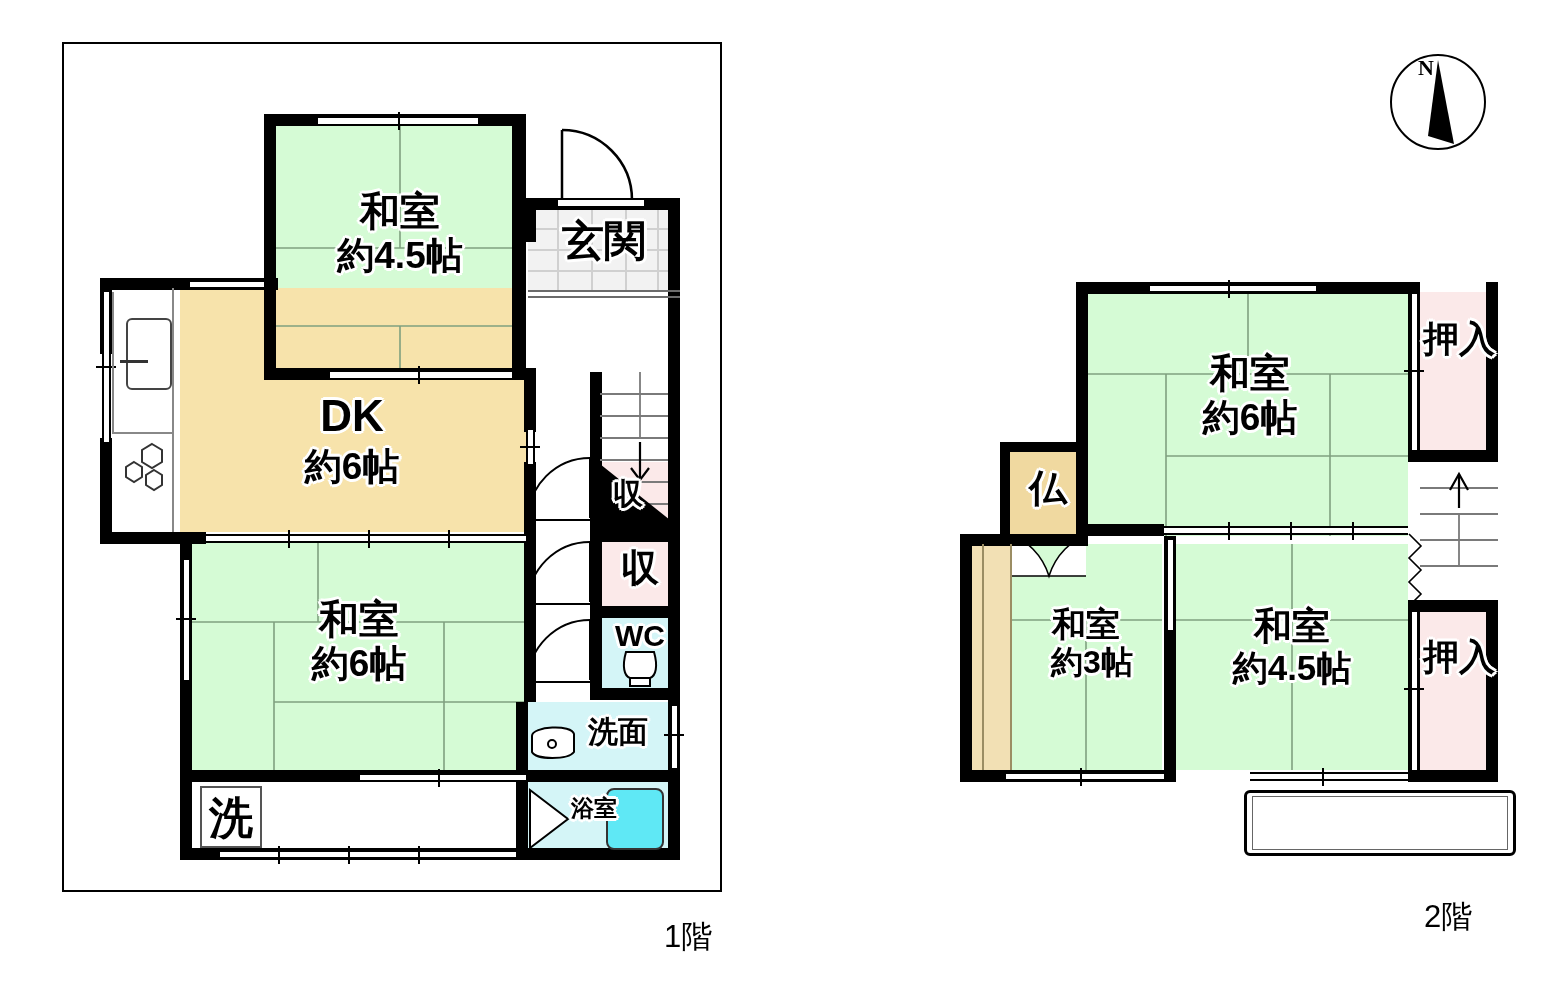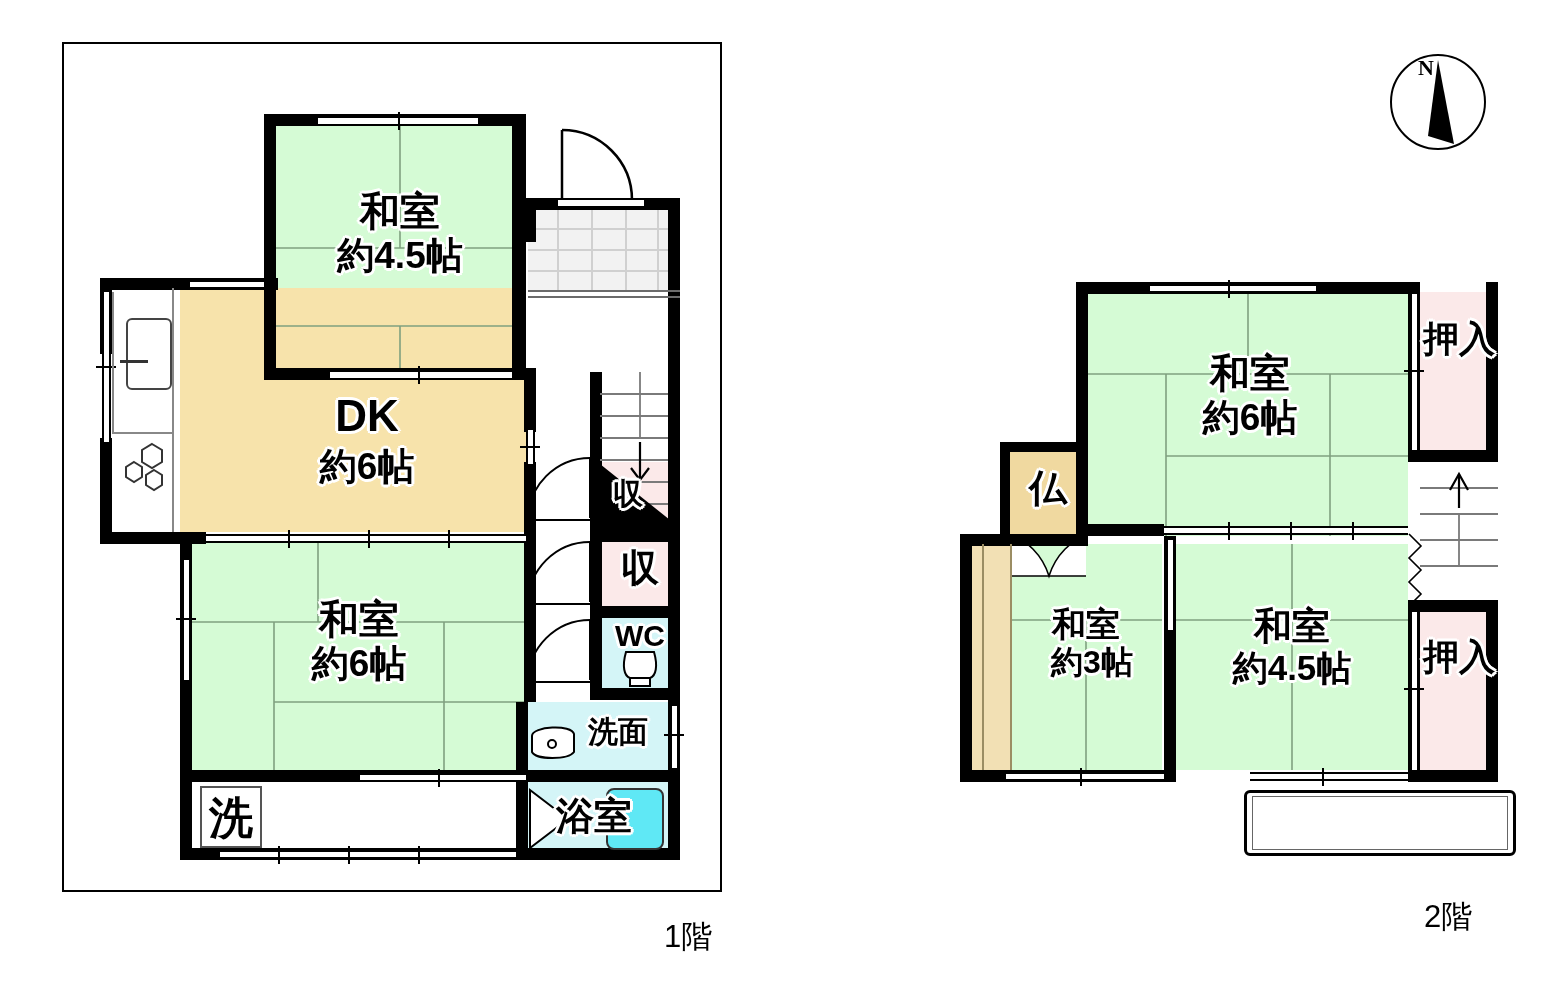--- a/index.html
+++ b/index.html
@@ -248,40 +248,41 @@
   </svg>
   <div class="thin" style="left:172px;top:288px;width:2px;height:244px;background:#888;"></div>
   <div class="thin" style="left:112px;top:432px;width:62px;height:2px;background:#888;"></div>
   <div class="thin" style="left:112px;top:292px;width:2px;height:140px;background:#888;"></div>
 
   <div class="lbl" style="left:276px;top:190px;width:248px;font-size:40px;">
     <span>和室</span><br>
     <span style="font-size:37px;">約4.5帖</span>
   </div>
 
-  <div class="lbl" style="left:193px;top:392px;width:348px;font-size:44px;">
+  <div class="lbl" style="left:178px;top:392px;width:348px;font-size:44px;">
     <span>DK</span><br>
     <span style="font-size:37px;">約6帖</span>
   </div>
 
   <div class="lbl" style="left:192px;top:598px;width:334px;font-size:40px;">
     <span>和室</span><br>
     <span style="font-size:37px;">約6帖</span>
   </div>
 
+  <div class="lbl" style="left:528px;top:218px;width:152px;font-size:42px;">玄関</div>
 
   <div class="lbl" style="left:598px;top:478px;width:60px;font-size:30px;">収</div>
 
   <div class="lbl" style="left:600px;top:548px;width:80px;font-size:38px;">収</div>
 
   <div class="lbl" style="left:600px;top:620px;width:80px;font-size:30px;">WC</div>
 
   <div class="lbl" style="left:556px;top:716px;width:124px;font-size:30px;">洗面</div>
 
-  <div class="lbl" style="left:534px;top:796px;width:120px;font-size:38px;">浴室</div>
+  <div class="lbl" style="left:534px;top:796px;width:120px;font-size:23px;">浴室</div>
 
   <div class="lbl nostroke" style="left:200px;top:792px;width:62px;font-size:44px;line-height:52px;">洗</div>
 
   <div class="floorlabel" style="left:664px;top:916px;">1階</div>
 
   <div class="room tatami" style="left:1088px;top:292px;width:320px;height:244px;"></div>
   <div class="room tatami" style="left:1010px;top:544px;width:152px;height:226px;"></div>
   <div class="room tatami" style="left:1176px;top:544px;width:232px;height:226px;"></div>
   <div class="room closet" style="left:1420px;top:292px;width:78px;height:160px;"></div>
   <div class="room closet" style="left:1420px;top:610px;width:78px;height:160px;"></div>

